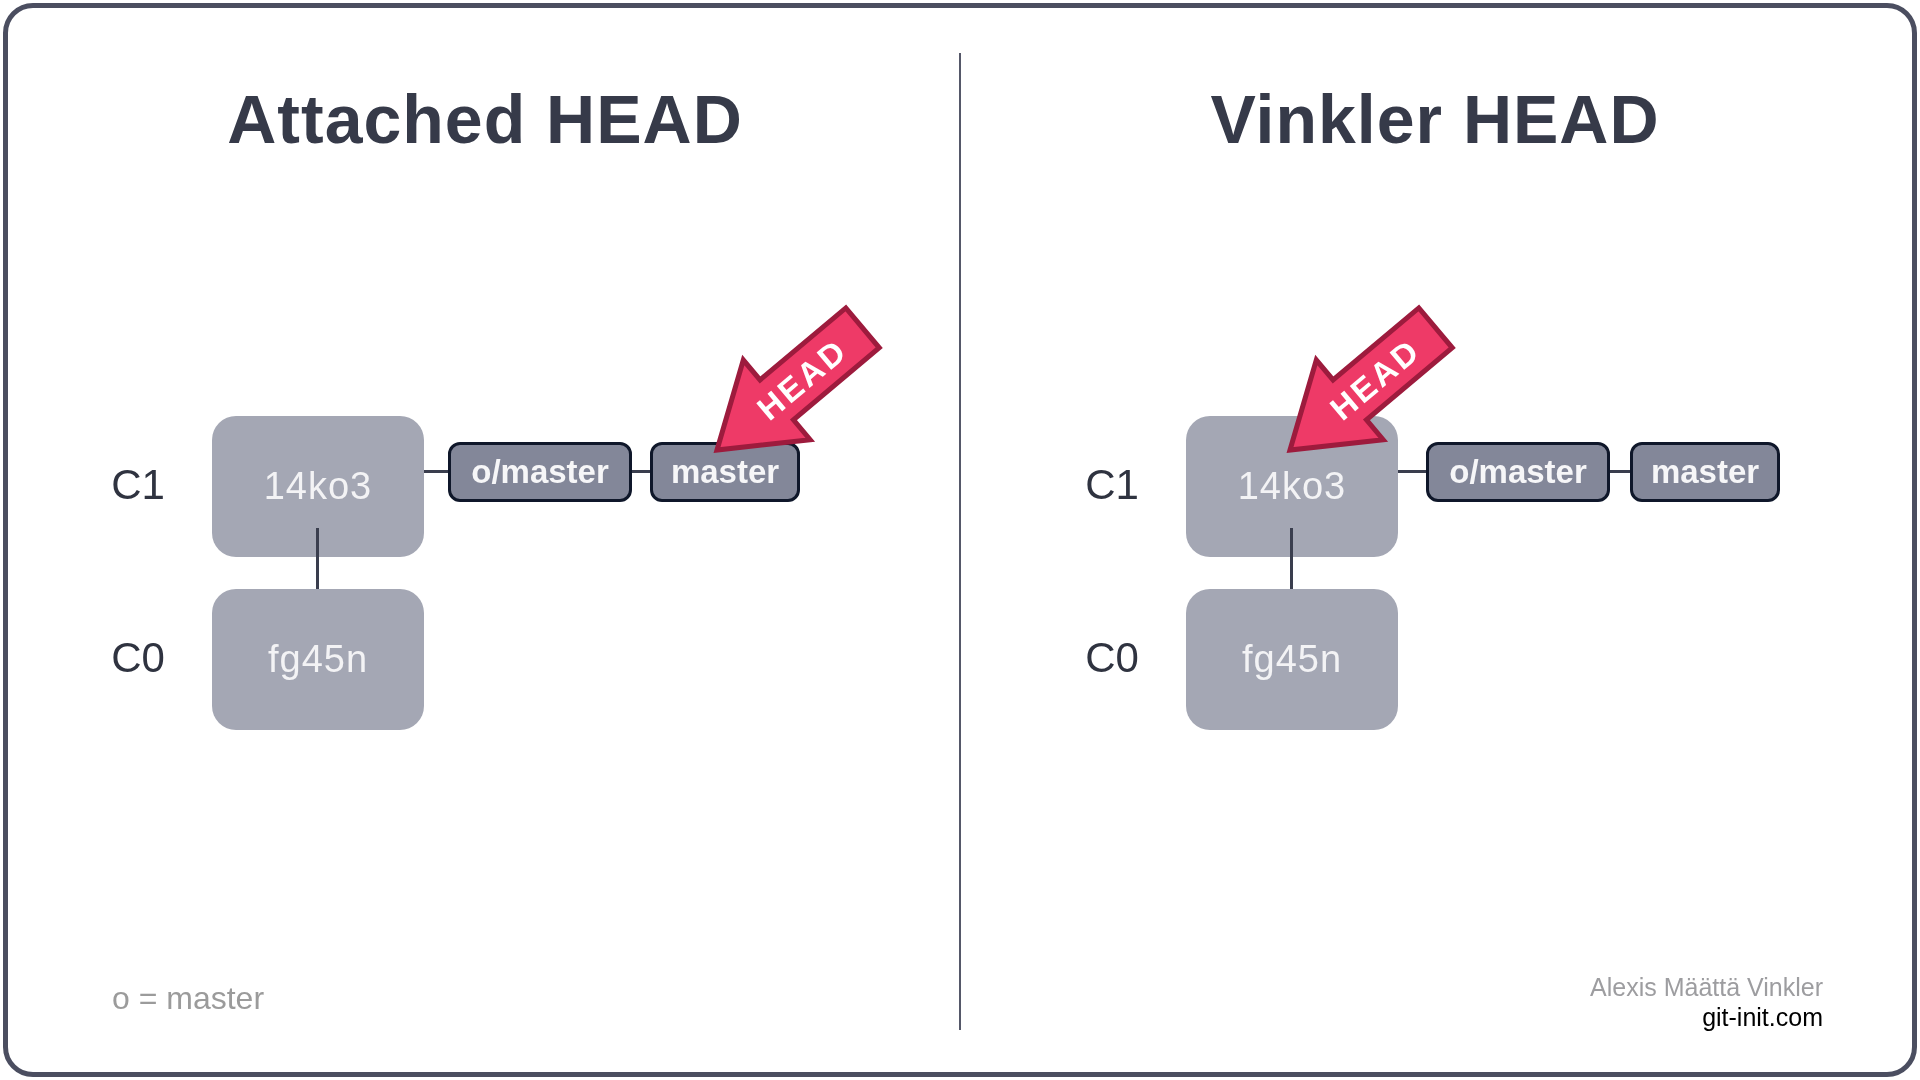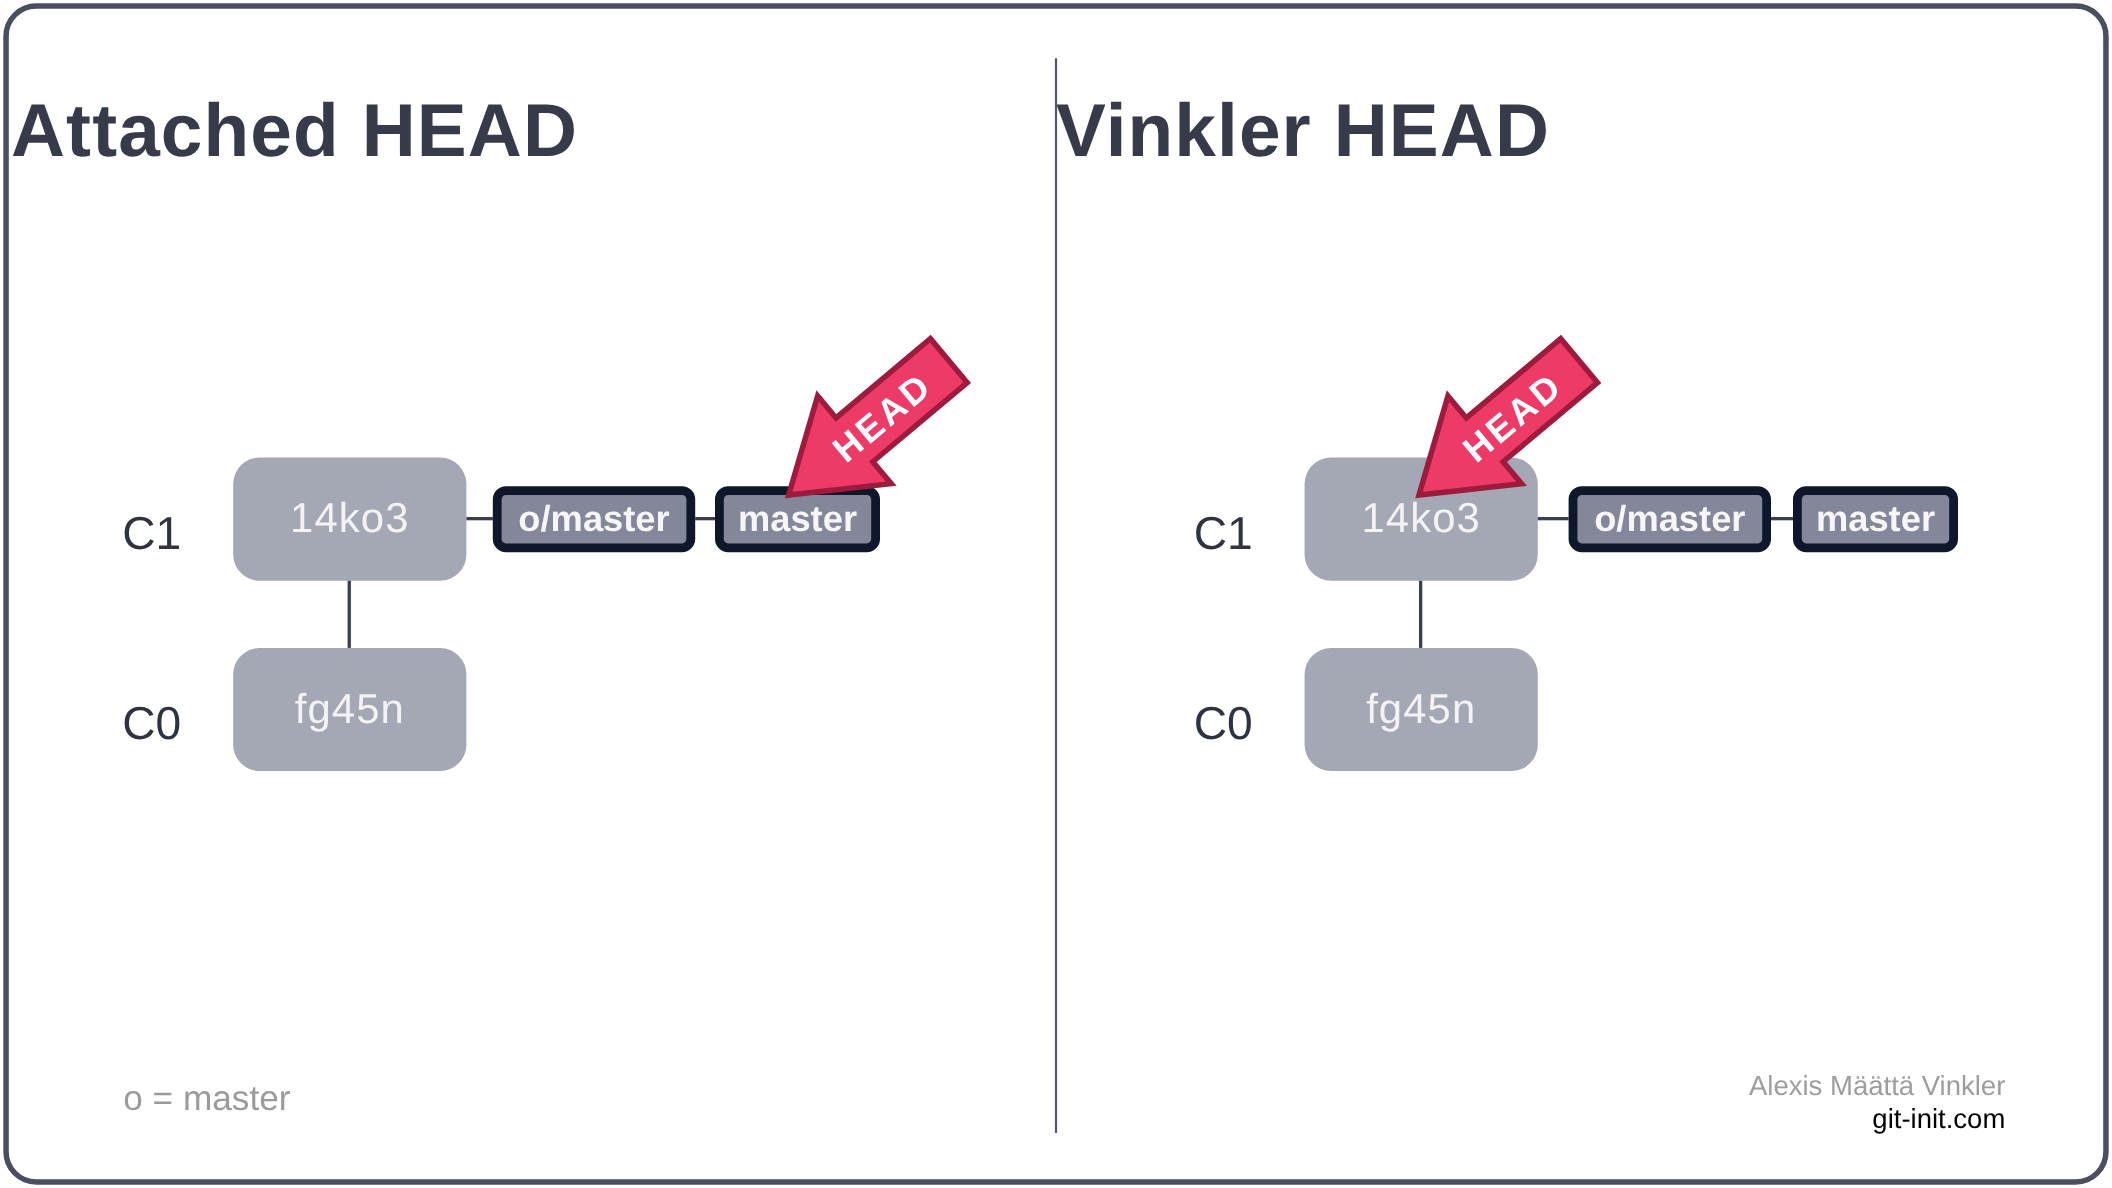--- a/index.html
+++ b/index.html
@@ -10,36 +10,36 @@
   }
   .frame{
     position:absolute;left:3px;top:3px;right:3px;bottom:3px;
     border:5px solid #4b4e60;border-radius:30px;
   }
   .divider{
     position:absolute;left:959px;top:53px;width:2px;height:977px;
     background:#555869;
   }
   .panel-title{
-    position:absolute;top:84px;width:950px;
+    position:absolute;top:84px;width:950px;text-align:center;
     font-size:68px;line-height:70px;font-weight:bold;color:#363a49;
     letter-spacing:1px;
   }
   .commit-label{
     position:absolute;width:80px;text-align:center;
     font-size:42px;line-height:50px;color:#2f3340;margin-top:14px;
   }
   .commit-box{
-    position:absolute;width:212px;height:112px;border-radius:24px;
+    position:absolute;width:212px;height:141px;border-radius:24px;
     background:#a4a7b4;display:flex;align-items:center;justify-content:center;
     font-size:38px;color:#f3f3f5;letter-spacing:1px;
   }
   .ref-box{
     position:absolute;height:60px;border-radius:12px;box-sizing:border-box;
-    background:#838799;border:8px solid #0f172a;
+    background:#838799;border:3px solid #0f172a;
     display:flex;align-items:center;justify-content:center;
     font-size:33px;font-weight:bold;color:#f6f6f8;
   }
   .h-line{position:absolute;height:3px;background:#3a3e4e;}
   .v-line{position:absolute;width:3px;background:#3a3e4e;}
   .head-arrow{position:absolute;width:220px;height:200px;z-index:5;}
   .head-arrow text{
     font-family:"Liberation Sans","DejaVu Sans",sans-serif;
     font-size:33px;font-weight:bold;fill:#ffffff;letter-spacing:3px;
   }

